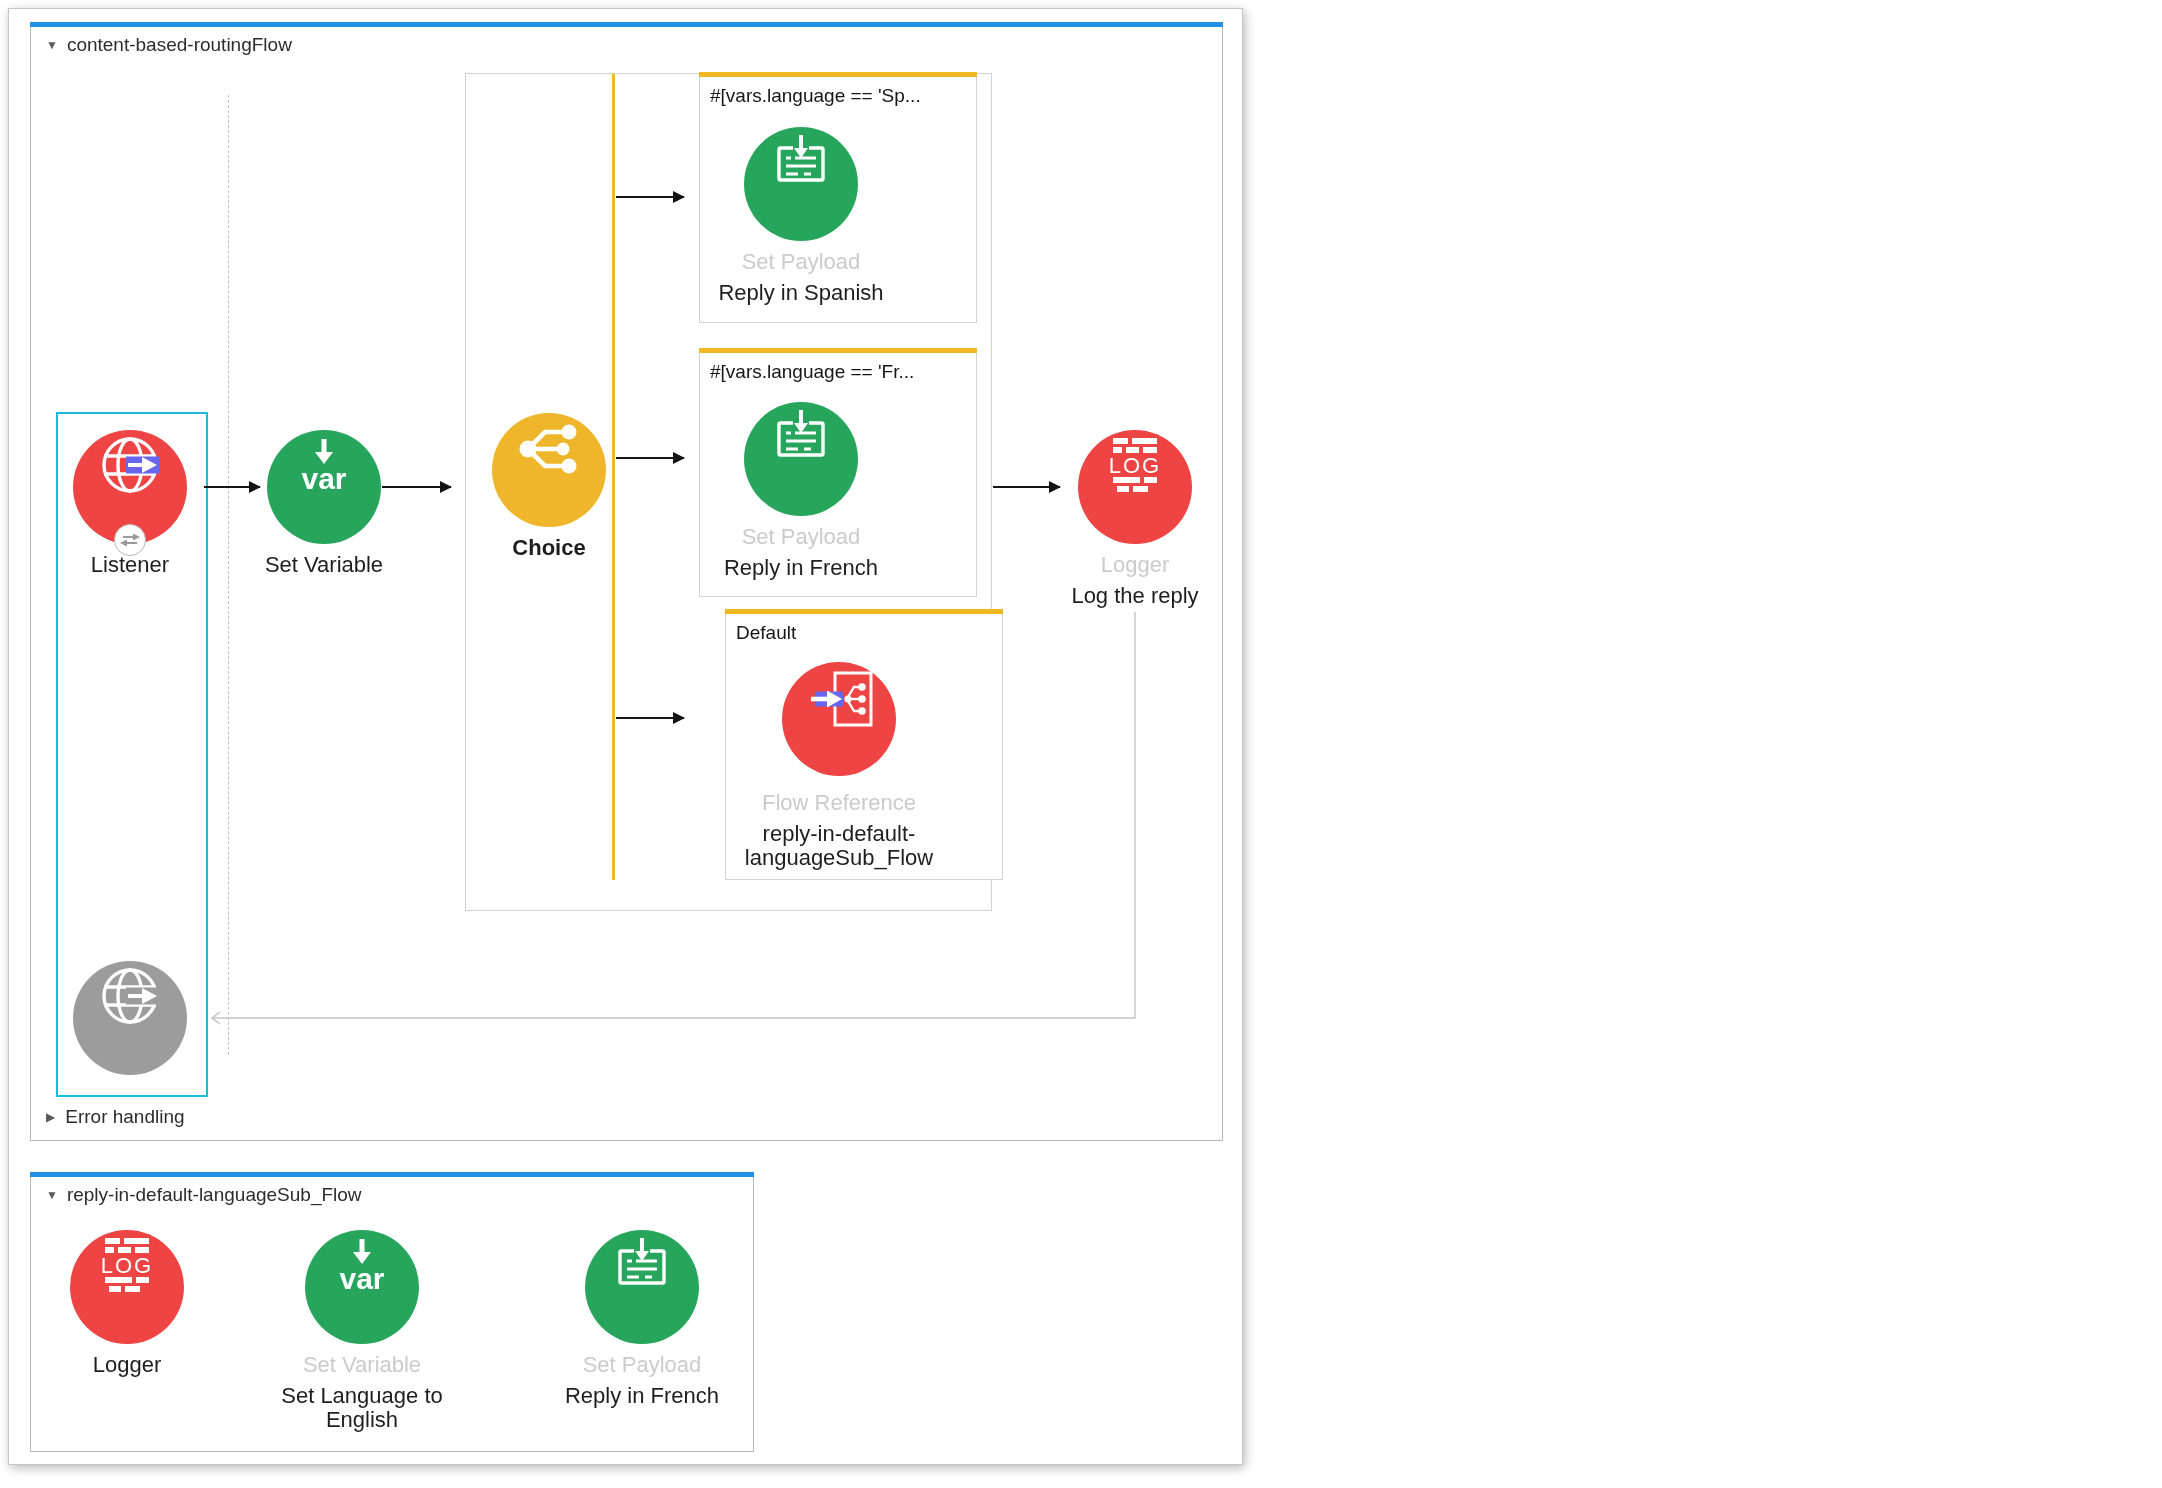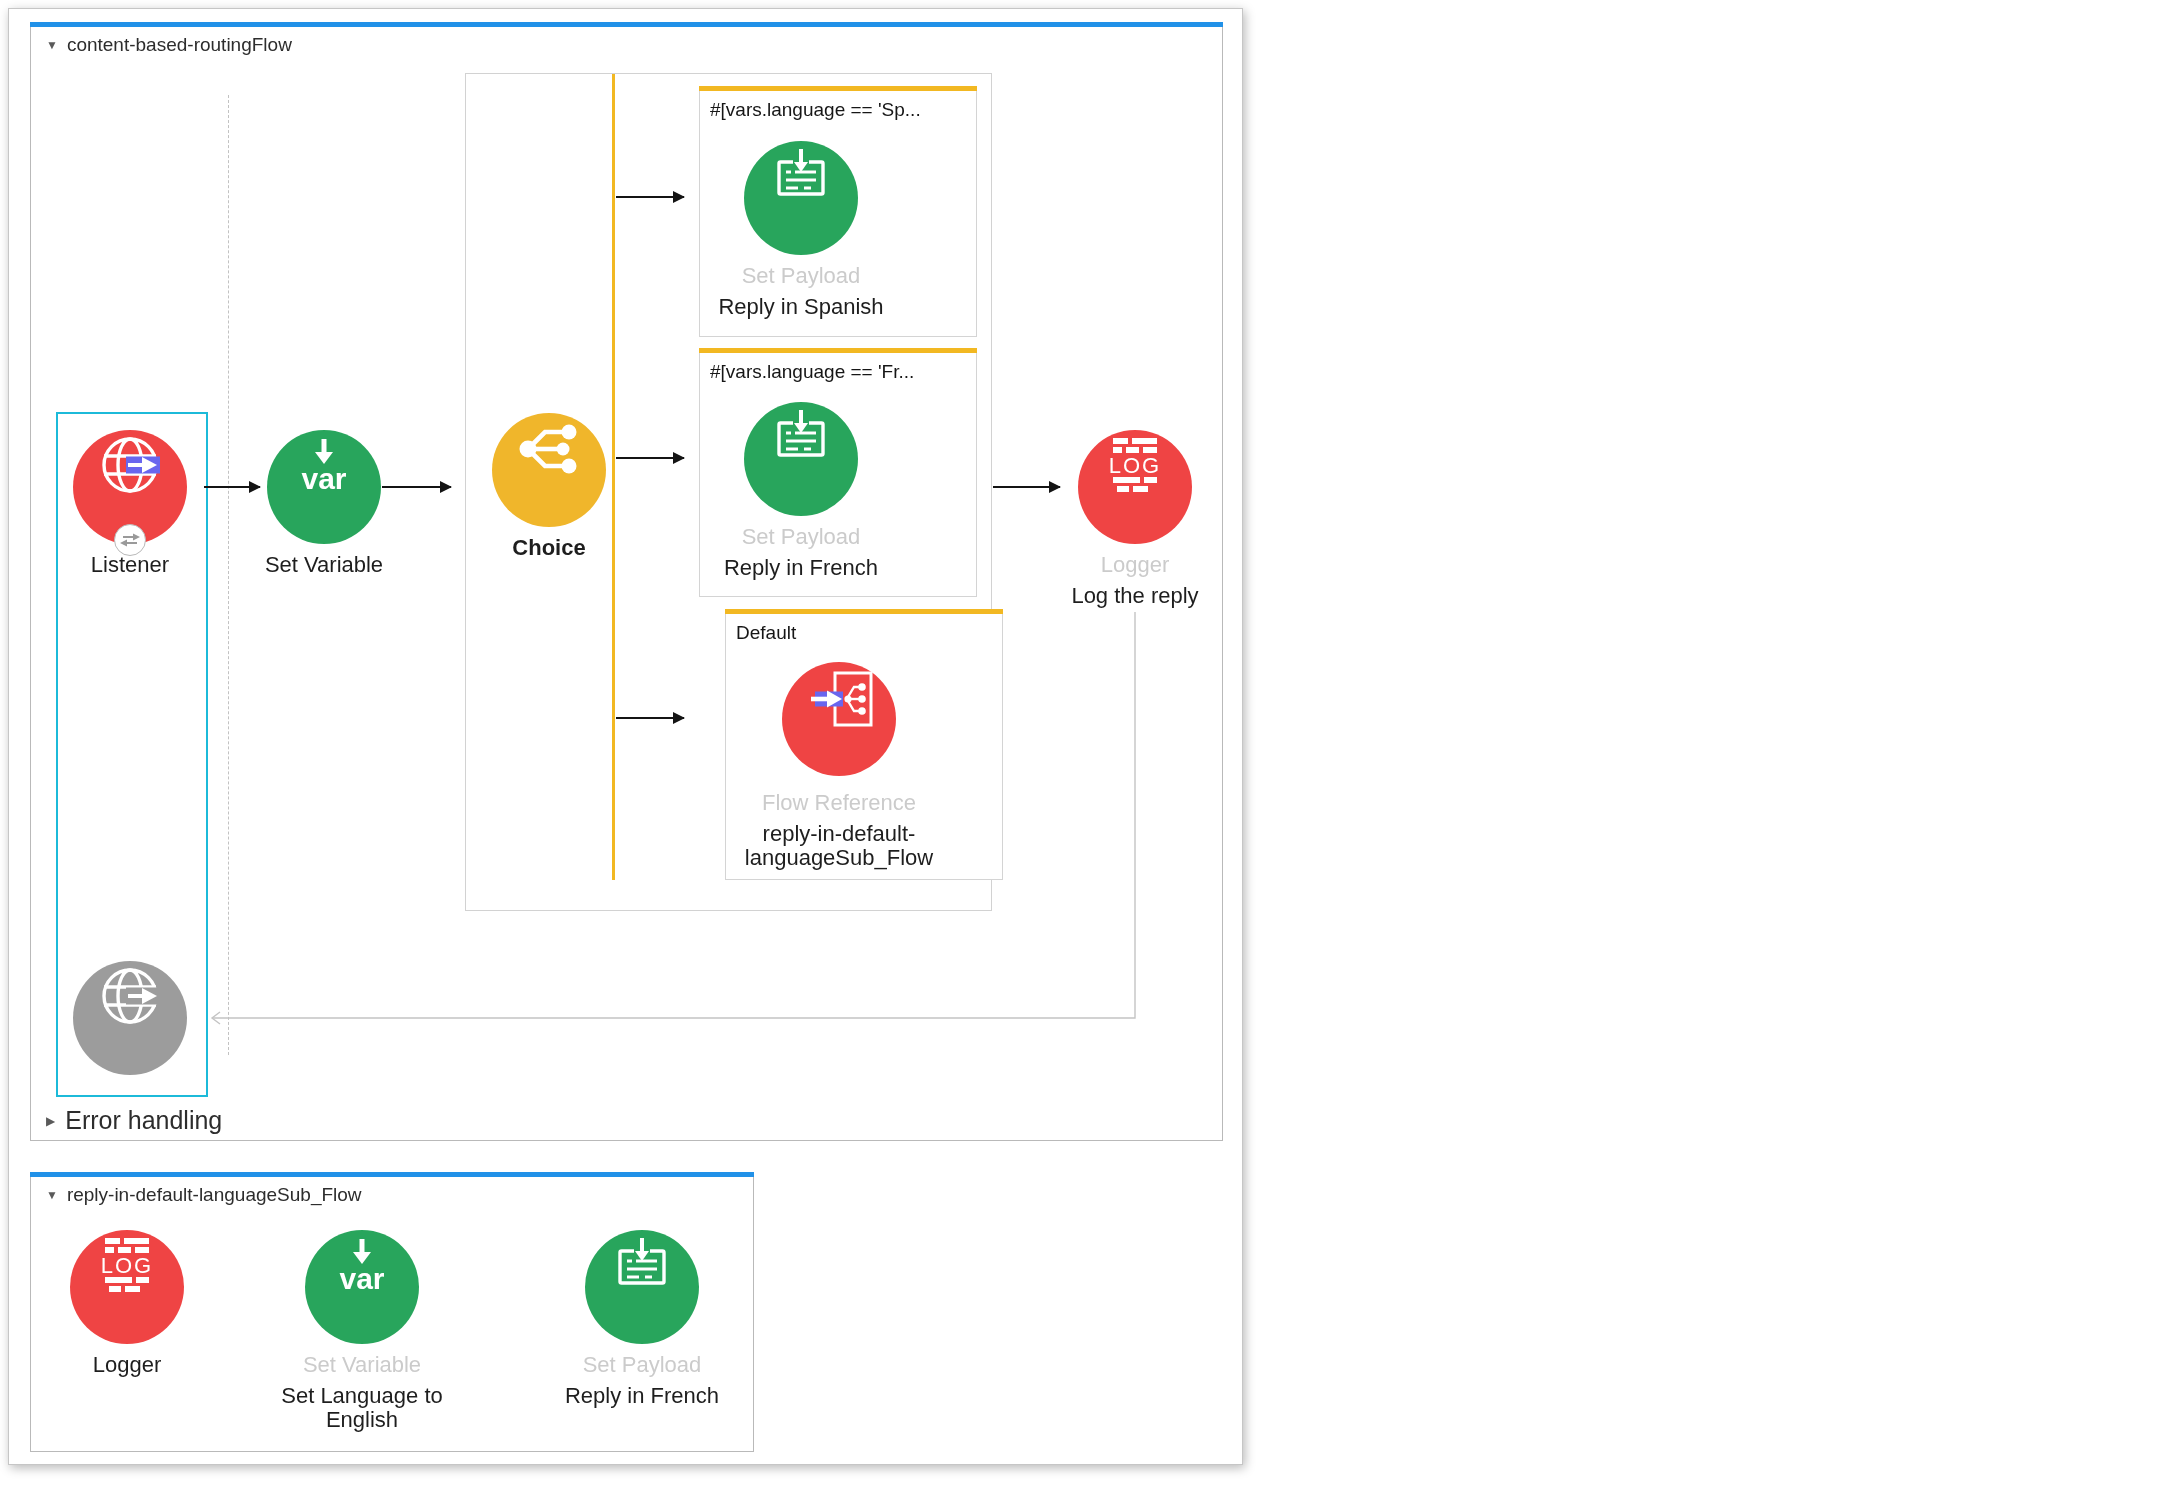--- a/index.html
+++ b/index.html
@@ -46,21 +46,21 @@
   .lbl.l1{top:123px;} .lbl.l2{top:154px;}
   .lbl.gray{color:#cbcbcb;} .lbl.black{color:#1e1e1e;} .lbl.bold{font-weight:700;}
   .lbl.wrap{white-space:normal;}
 
   .badge{position:absolute;left:50%;transform:translateX(-50%);top:94px;width:32px;height:32px;
          border-radius:50%;background:#fff;border:1.5px solid #b9b9b9;box-sizing:border-box;
          display:flex;align-items:center;justify-content:center;}
 
   
   .error-row{position:absolute;left:46px;top:1106px;display:flex;align-items:center;gap:10px;}
-  .error-label{font-size:25px;color:#2d2d2d;}
+  .error-label{font-size:19px;color:#2d2d2d;}
 
   
   .st{stroke:#fff;stroke-width:3.4;fill:none;}
   .st2{stroke:#fff;stroke-width:3;fill:none;}
   .halo-purple{stroke:#6966ee;fill:none;}
   .halo-green{stroke:#28a55c;fill:none;}
   .halo-gray{stroke:#9c9c9c;fill:none;}
   .vartext{font-size:30px;font-weight:600;fill:#fff;}
   .logtext{font-size:22px;fill:#fff;letter-spacing:2px;}
 
@@ -83,21 +83,21 @@
     </div>
   </div>
 
   <div class="dashed-line"></div>
 
   <div class="scope"></div>
   <div class="rail"></div>
 
   <div class="selection"></div>
 
-  <div class="branch-box" style="left:699px;top:86px;width:276px;height:249px">
+  <div class="branch-box" style="left:699px;top:72px;width:276px;height:249px">
     <div class="branch-accent"></div>
     <div class="branch-cond">#[vars.language == 'Sp...</div>
     <div class="node" style="left:44px;top:54px">
       <div class="circle green">
         <svg viewBox="-36 -36 72 72" width="72" height="72">
           <rect x="-22" y="-15" width="44" height="32" rx="1.5" class="st"></rect>
           <path d="M0,-22 V-8" class="halo-green" stroke-width="16"></path>
           <path d="M0,-28 V-14" stroke="#fff" stroke-width="4"></path>
           <polygon points="-7,-15 7,-15 0,-5" fill="#fff"></polygon>
           <g stroke="#fff" stroke-width="3">

